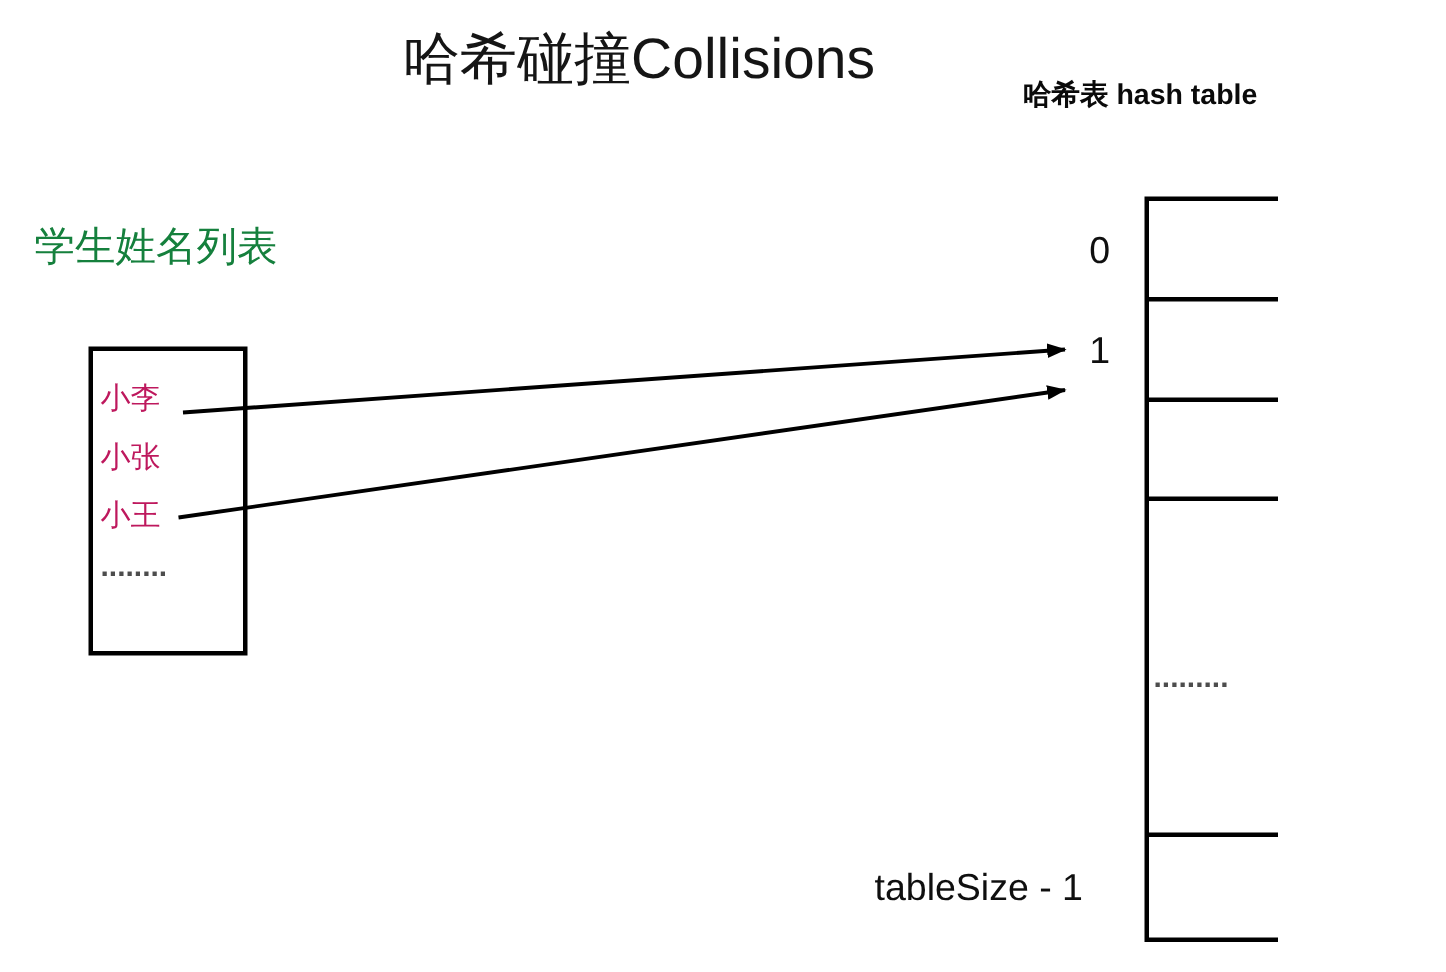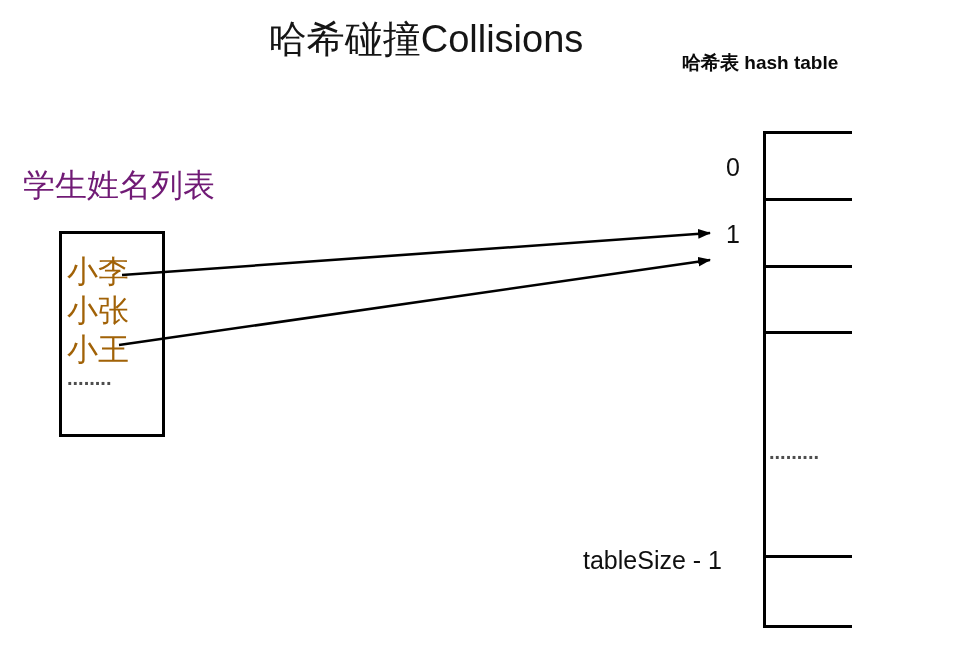--- a/index.html
+++ b/index.html
@@ -31,39 +31,39 @@
   .hash-table-heading {
     left: 682px;
     top: 50px;
     font-size: 19px;
     font-weight: 700;
     color: #0a0a0a;
     white-space: nowrap;
   }
   .student-list-heading {
     left: 23px;
-    top: 164px;
-    font-size: 32px;
+    top: 146px;
+    font-size: 27px;
     font-weight: 400;
-    color: #701a75;
+    color: #15803d;
     white-space: nowrap;
   }
 
   .student-box {
     left: 59px;
     top: 231px;
     width: 106px;
     height: 206px;
     border: 3px solid #000000;
     box-sizing: border-box;
     background: #ffffff;
   }
   .student-name {
-    font-size: 31px;
-    color: #a16207;
+    font-size: 20px;
+    color: #be185d;
     white-space: nowrap;
     line-height: 1;
   }
   .name-1 { left: 67px; top: 256px; }
   .name-2 { left: 67px; top: 295px; text-align: right; }
   .name-3 { left: 67px; top: 334px; }
   .ellipsis-text {
     font-size: 20px;
     font-weight: 700;
     color: #4d4d4d;
@@ -97,21 +97,21 @@
   .ht-cell.r4 { flex: 1 1 auto; border-bottom: none; }
 
   .index-label {
     font-size: 25px;
     color: #0f0f0f;
     white-space: nowrap;
     line-height: 1;
   }
   .idx-0 { left: 700px; top: 155px; width: 40px; text-align: right; }
   .idx-1 { left: 700px; top: 222px; width: 40px; text-align: right; }
-  .idx-last { left: 583px; top: 548px; }
+  .idx-last { left: 583px; top: 580px; }
 
   .arrow-layer {
     position: absolute;
     left: 0; top: 0;
     width: 964px;
     height: 648px;
     pointer-events: none;
   }
 </style>
 </head>

